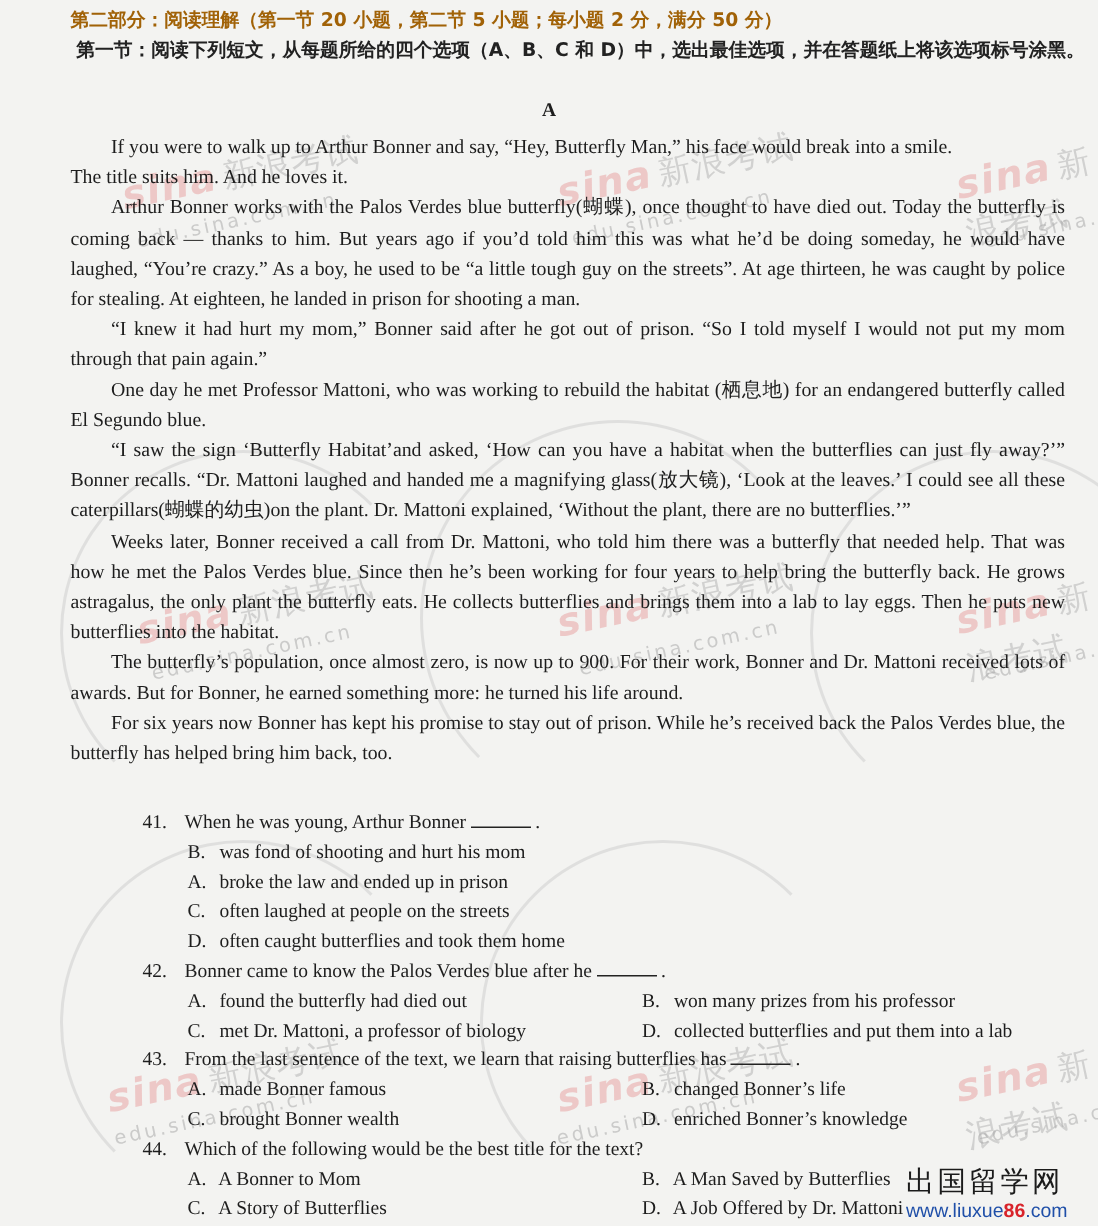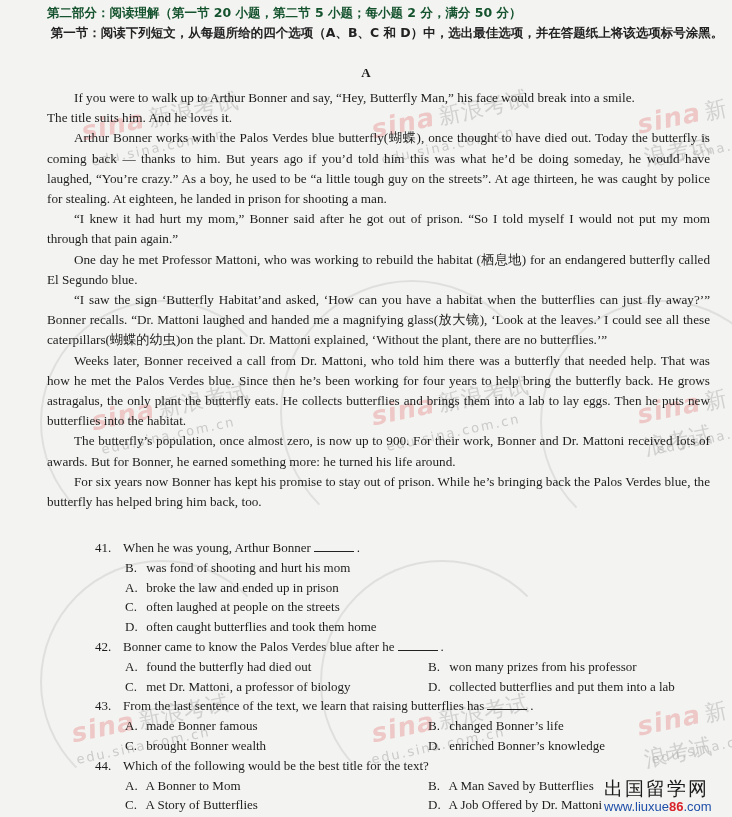--- a/index.html
+++ b/index.html
@@ -20,21 +20,21 @@
     .wm-edu {
       position: absolute; font-family: "DejaVu Sans", sans-serif;
       color: rgba(170,170,170,0.55); font-size: 13px; transform: rotate(-12deg);
       letter-spacing: 2px;
     }
     .wm-arc {
       position: absolute; border: 2px solid rgba(200,200,200,0.45);
       border-radius: 50%; border-right-color: transparent; border-bottom-color: transparent;
     }
     .header { position: absolute; left: 47px; top: 3px; width: 680px; }
-    .header .h1 { font-family: "DejaVu Sans", sans-serif; font-weight: bold; font-size: 12.5px; line-height: 20px; color: #14532d; }
+    .header .h1 { font-family: "DejaVu Sans", sans-serif; font-weight: bold; font-size: 12.5px; line-height: 20px; color: #a16207; }
     .header .h2 { font-family: "DejaVu Sans", sans-serif; font-weight: bold; font-size: 12.5px; line-height: 20px; color: #222; text-align: center; }
     .section-letter { position: absolute; left: 0; width: 732px; top: 65px; text-align: center; font-weight: bold; font-size: 13px; }
     .passage { position: absolute; left: 47px; top: 88px; width: 663px; font-size: 13.2px; line-height: 20.2px; }
     .passage p { margin: 0; text-align: justify; text-align-last: left; }
     .passage p.indent { text-indent: 27px; }
     .questions { position: absolute; left: 47px; top: 538px; width: 670px; font-size: 13px; line-height: 19.8px; margin-left: 48px; }
     .q-stem { margin: 0; }
     .q-num { display: inline-block; width: 28px; }
     .blank { display: inline-block; width: 40px; border-bottom: 1px solid #222; height: 11px; margin: 0 3px; }
     .opts-1col { padding-left: 30px; }
@@ -89,21 +89,21 @@
 
   <div class="passage">
     <p class="indent">If you were to walk up to Arthur Bonner and say, “Hey, Butterfly Man,” his face would break into a smile.</p>
     <p>The title suits him. And he loves it.</p>
     <p class="indent">Arthur Bonner works with the Palos Verdes blue butterfly(蝴蝶), once thought to have died out. Today the butterfly is coming back — thanks to him. But years ago if you’d told him this was what he’d be doing someday, he would have laughed, “You’re crazy.” As a boy, he used to be “a little tough guy on the streets”. At age thirteen, he was caught by police for stealing. At eighteen, he landed in prison for shooting a man.</p>
     <p class="indent">“I knew it had hurt my mom,” Bonner said after he got out of prison. “So I told myself I would not put my mom through that pain again.”</p>
     <p class="indent">One day he met Professor Mattoni, who was working to rebuild the habitat (栖息地) for an endangered butterfly called El Segundo blue.</p>
     <p class="indent">“I saw the sign ‘Butterfly Habitat’and asked, ‘How can you have a habitat when the butterflies can just fly away?’” Bonner recalls. “Dr. Mattoni laughed and handed me a magnifying glass(放大镜), ‘Look at the leaves.’ I could see all these caterpillars(蝴蝶的幼虫)on the plant. Dr. Mattoni explained, ‘Without the plant, there are no butterflies.’”</p>
     <p class="indent">Weeks later, Bonner received a call from Dr. Mattoni, who told him there was a butterfly that needed help. That was how he met the Palos Verdes blue. Since then he’s been working for four years to help bring the butterfly back. He grows astragalus, the only plant the butterfly eats. He collects butterflies and brings them into a lab to lay eggs. Then he puts new butterflies into the habitat.</p>
     <p class="indent">The butterfly’s population, once almost zero, is now up to 900. For their work, Bonner and Dr. Mattoni received lots of awards. But for Bonner, he earned something more: he turned his life around.</p>
-    <p class="indent">For six years now Bonner has kept his promise to stay out of prison. While he’s bringing back the Palos Verdes blue, the butterfly has helped bring him back, too.</p>
+    <p class="indent">For six years now Bonner has kept his promise to stay out of prison. While he’s received back the Palos Verdes blue, the butterfly has helped bring him back, too.</p>
   </div>
 
   <div class="questions">
 
     <div class="question">
       <p class="q-stem"><span class="q-num">41.</span><span>When he was young, Arthur Bonner</span><span class="blank"></span><span>.</span></p>
       <div class="opts-1col">
         <span class="opt"><span class="lbl">B.</span> <span>was fond of shooting and hurt his mom</span></span>
         <span class="opt"><span class="lbl">A.</span> <span>broke the law and ended up in prison</span></span>
         <span class="opt"><span class="lbl">C.</span> <span>often laughed at people on the streets</span></span>

